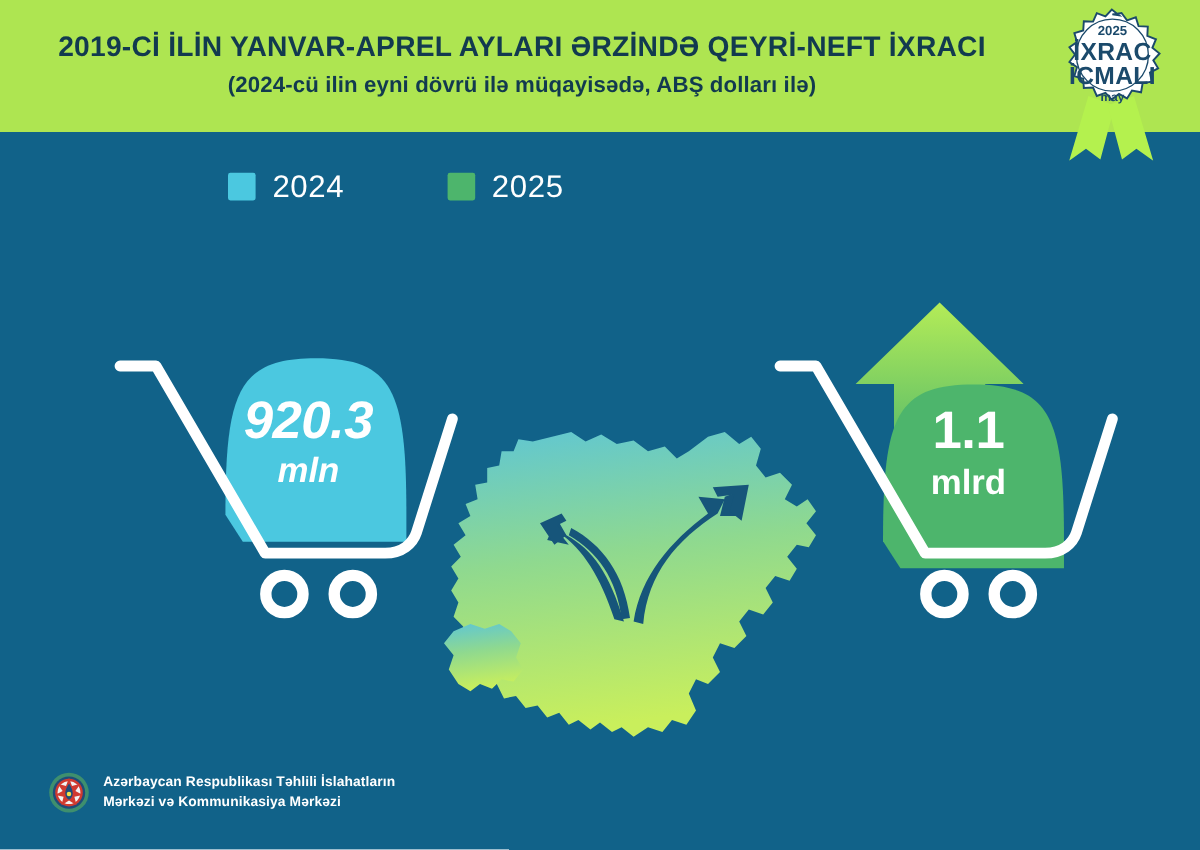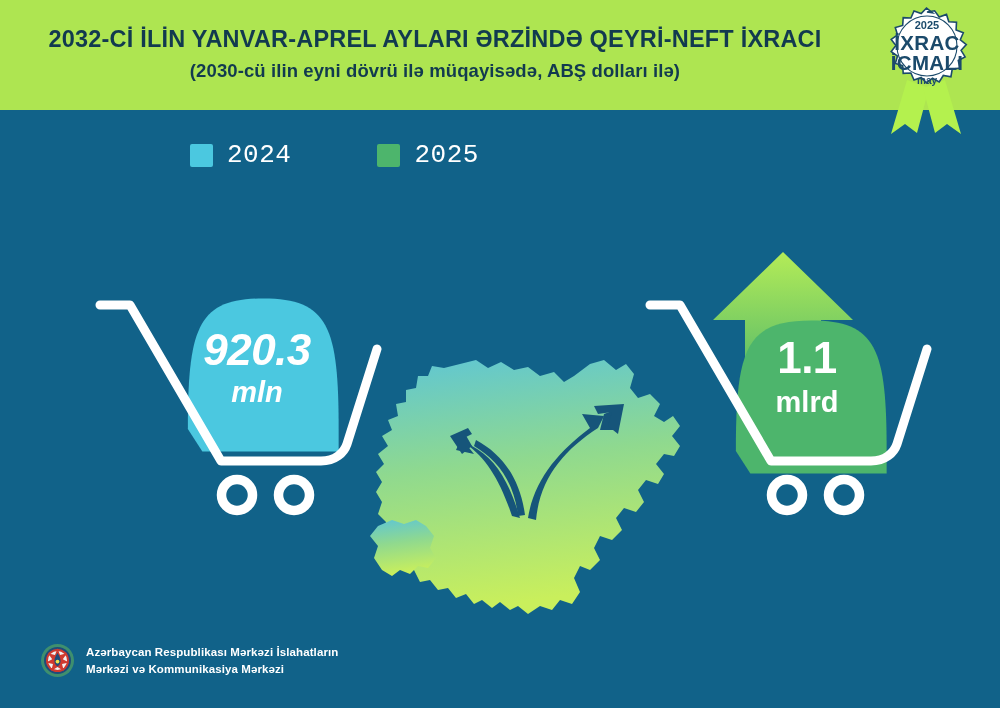--- a/index.html
+++ b/index.html
@@ -65,21 +65,20 @@
   .badge-big  { font-size: 20.5px; letter-spacing: 0.3px; }
   .badge-mon  { font-size: 10px; font-weight: bold; }
 
   
   #legend {
     position: absolute;
     left: 190px; top: 140px;
     display: flex;
     align-items: flex-start;
     gap: 86px;
-    font-family: Liberation Mono, monospace;
   }
   .legend-item {
     display: flex;
     align-items: center;
     gap: 14px;
   }
   .legend-swatch {
     width: 23px; height: 23px;
     border-radius: 2px;
     flex: 0 0 auto;
@@ -152,22 +151,22 @@
   }
 </style>
 </head>
 <body>
 
 <div id="poster">
 
   <div id="header-band"></div>
 
   <div id="title-block">
-    <div id="main-title">2032-Cİ İLİN YANVAR-APREL AYLARI ƏRZİNDƏ QEYRİ-NEFT İXRACI</div>
-    <div id="sub-title">(2030-cü ilin eyni dövrü ilə müqayisədə, ABŞ dolları ilə)</div>
+    <div id="main-title">2019-Cİ İLİN YANVAR-APREL AYLARI ƏRZİNDƏ QEYRİ-NEFT İXRACI</div>
+    <div id="sub-title">(2024-cü ilin eyni dövrü ilə müqayisədə, ABŞ dolları ilə)</div>
   </div>
 
   <div id="badge">
     <svg viewBox="0 0 145 132" width="145" height="132" xmlns="http://www.w3.org/2000/svg">
 
       <g>
         <path d="M52,78 L36,132 L50,122 L62,131 L74,86 Z" fill="#b4f14e"></path>
         <path d="M90,78 L106,132 L92,122 L80,131 L68,86 Z" fill="#b4f14e"></path>
       </g>
 
@@ -292,18 +291,18 @@
       <circle cx="17.5" cy="17.5" r="9.5" fill="#f2f2f2"></circle>
       <path fill="#d03a2f" d="
         M17.5,5.2 L20,12 L27,10.2 L22.8,16.2 L29,19.5 L22,21 L23.8,28
         L17.5,24 L11.2,28 L13,21 L6,19.5 L12.2,16.2 L8,10.2 L15,12 Z"></path>
       <path fill="#1e4c7a" d="
         M17.5,10 C19.6,13.2 20.6,15.6 20.6,18 C20.6,20.6 19.2,22.4 17.5,23.4
         C15.8,22.4 14.4,20.6 14.4,18 C14.4,15.6 15.4,13.2 17.5,10 Z"></path>
       <circle cx="17.5" cy="18.6" r="1.9" fill="#f2e04a"></circle>
     </svg>
     <div id="footer-text">
-      <div>Azərbaycan Respublikası Mərkəzi İslahatların</div>
+      <div>Azərbaycan Respublikası Təhlili İslahatların</div>
       <div>Mərkəzi və Kommunikasiya Mərkəzi</div>
     </div>
   </div>
 
 </div>
 
 </body></html>

